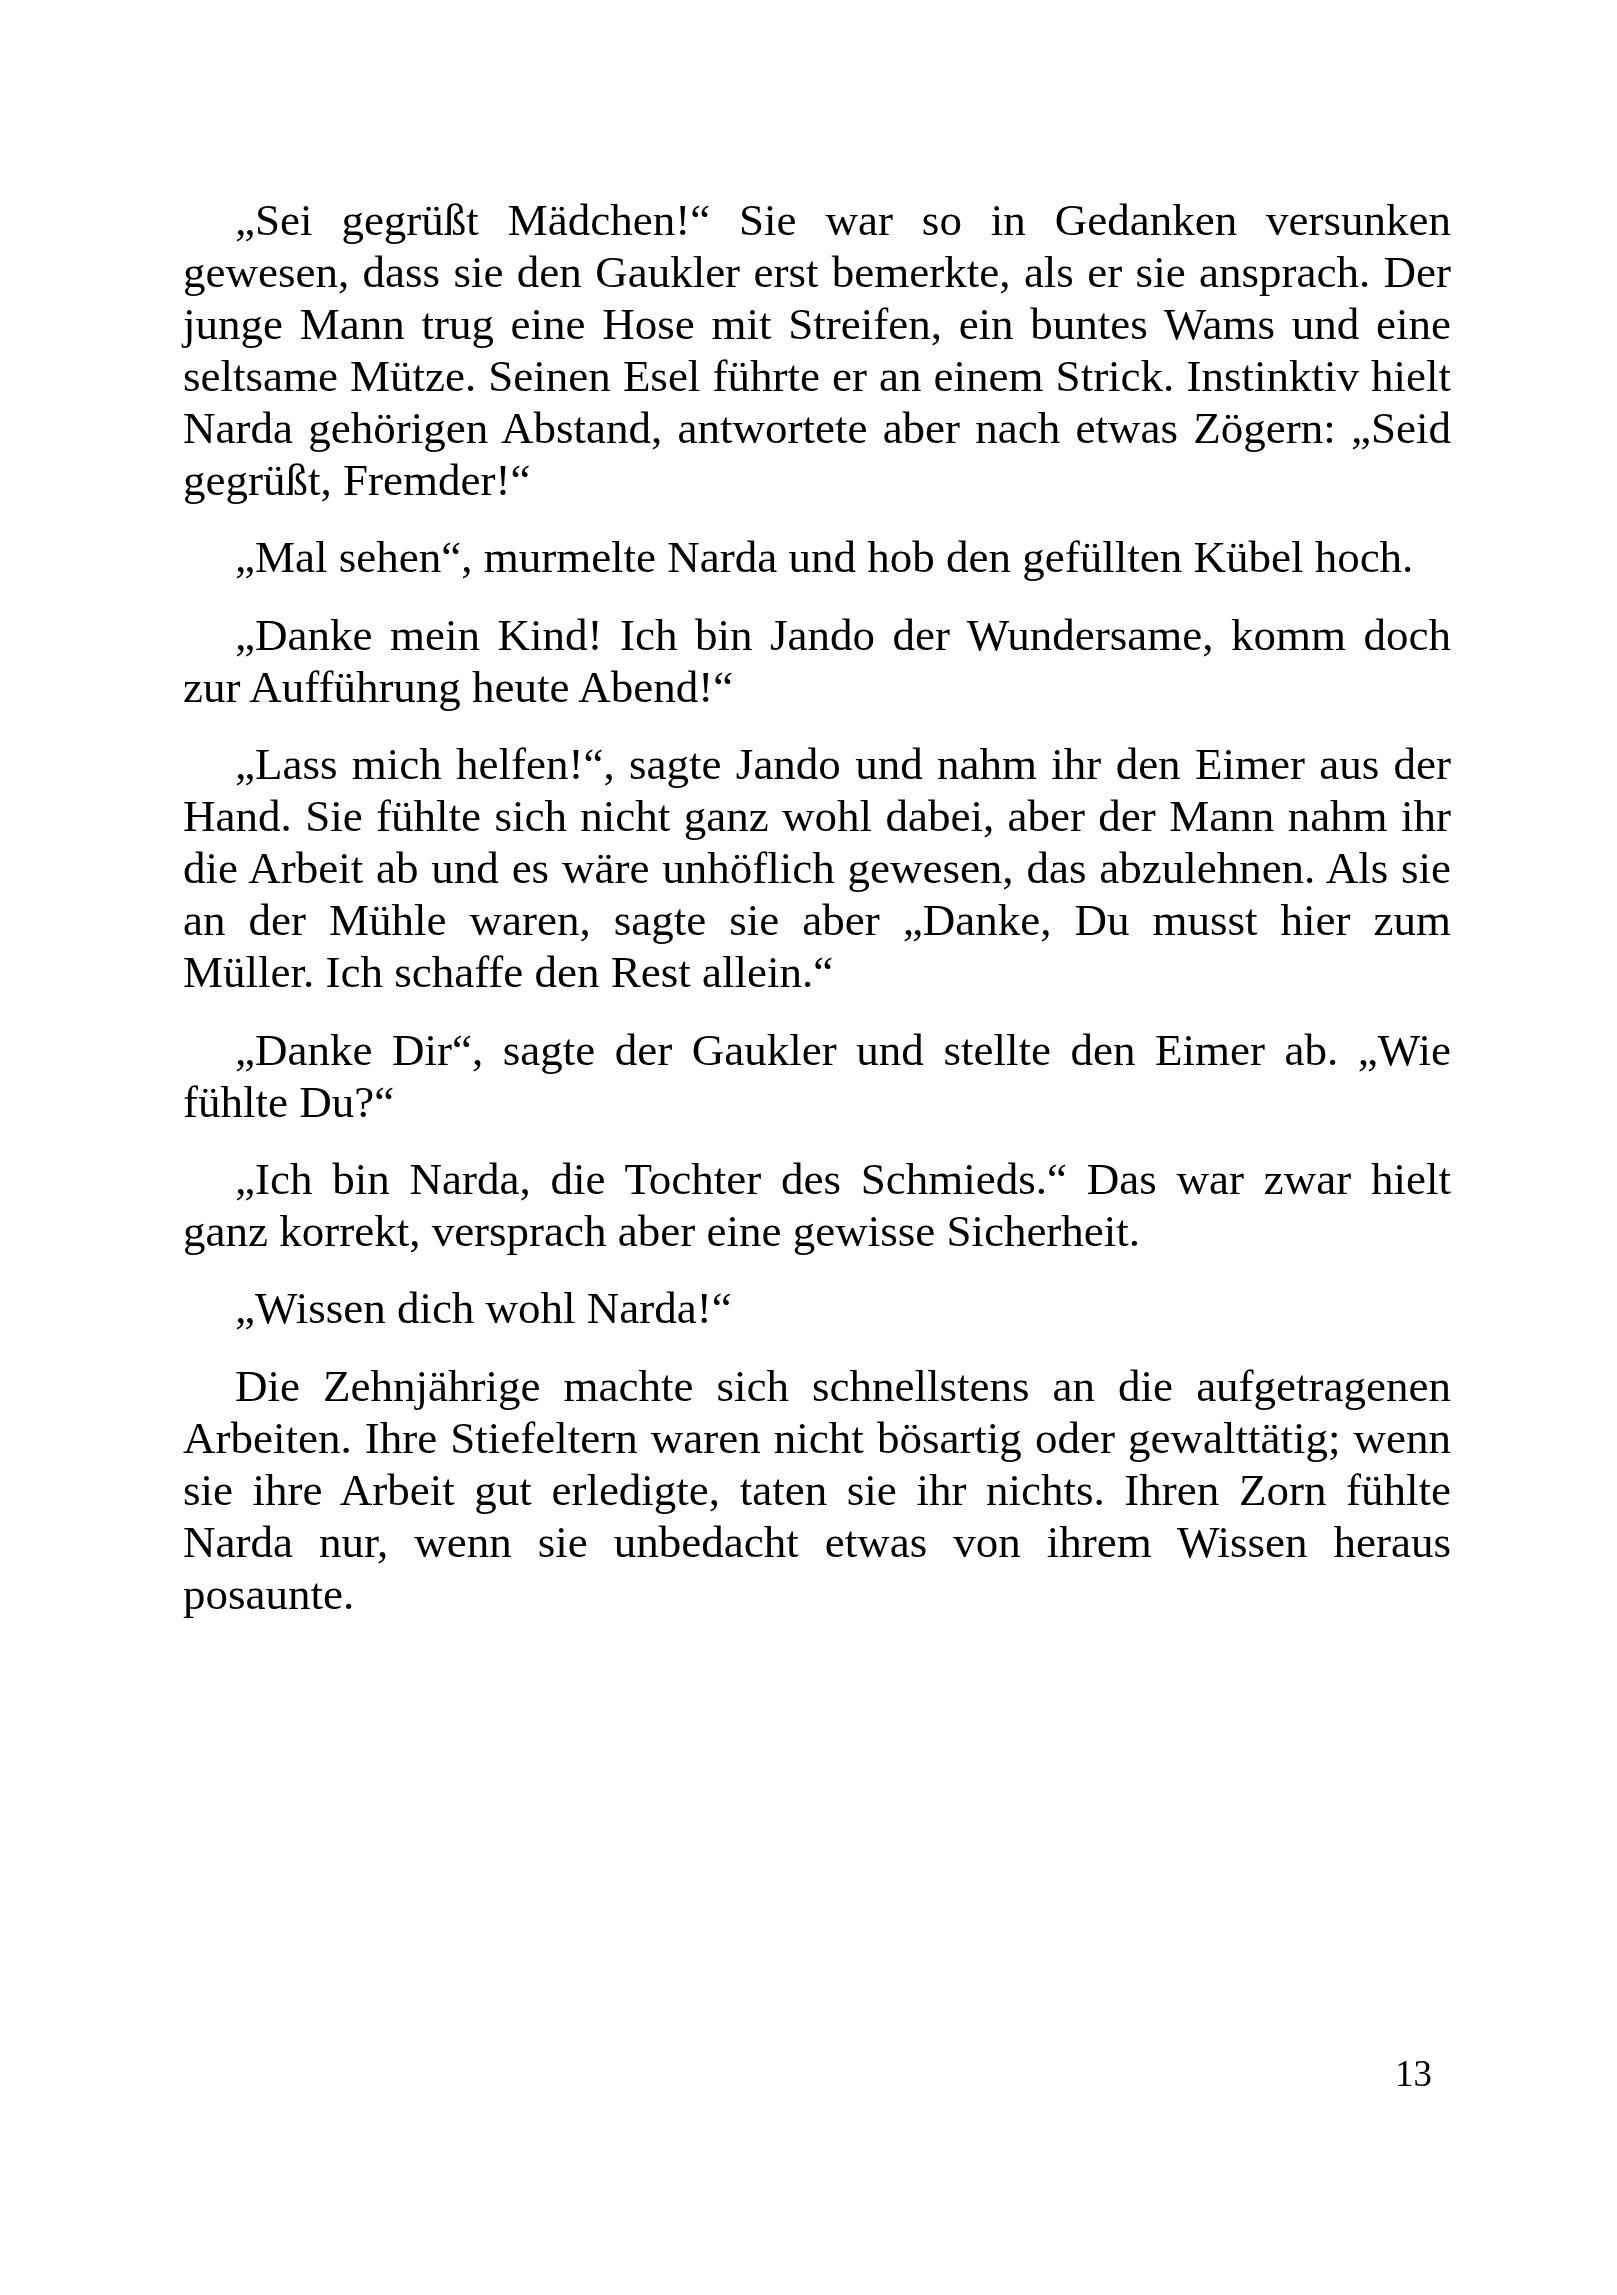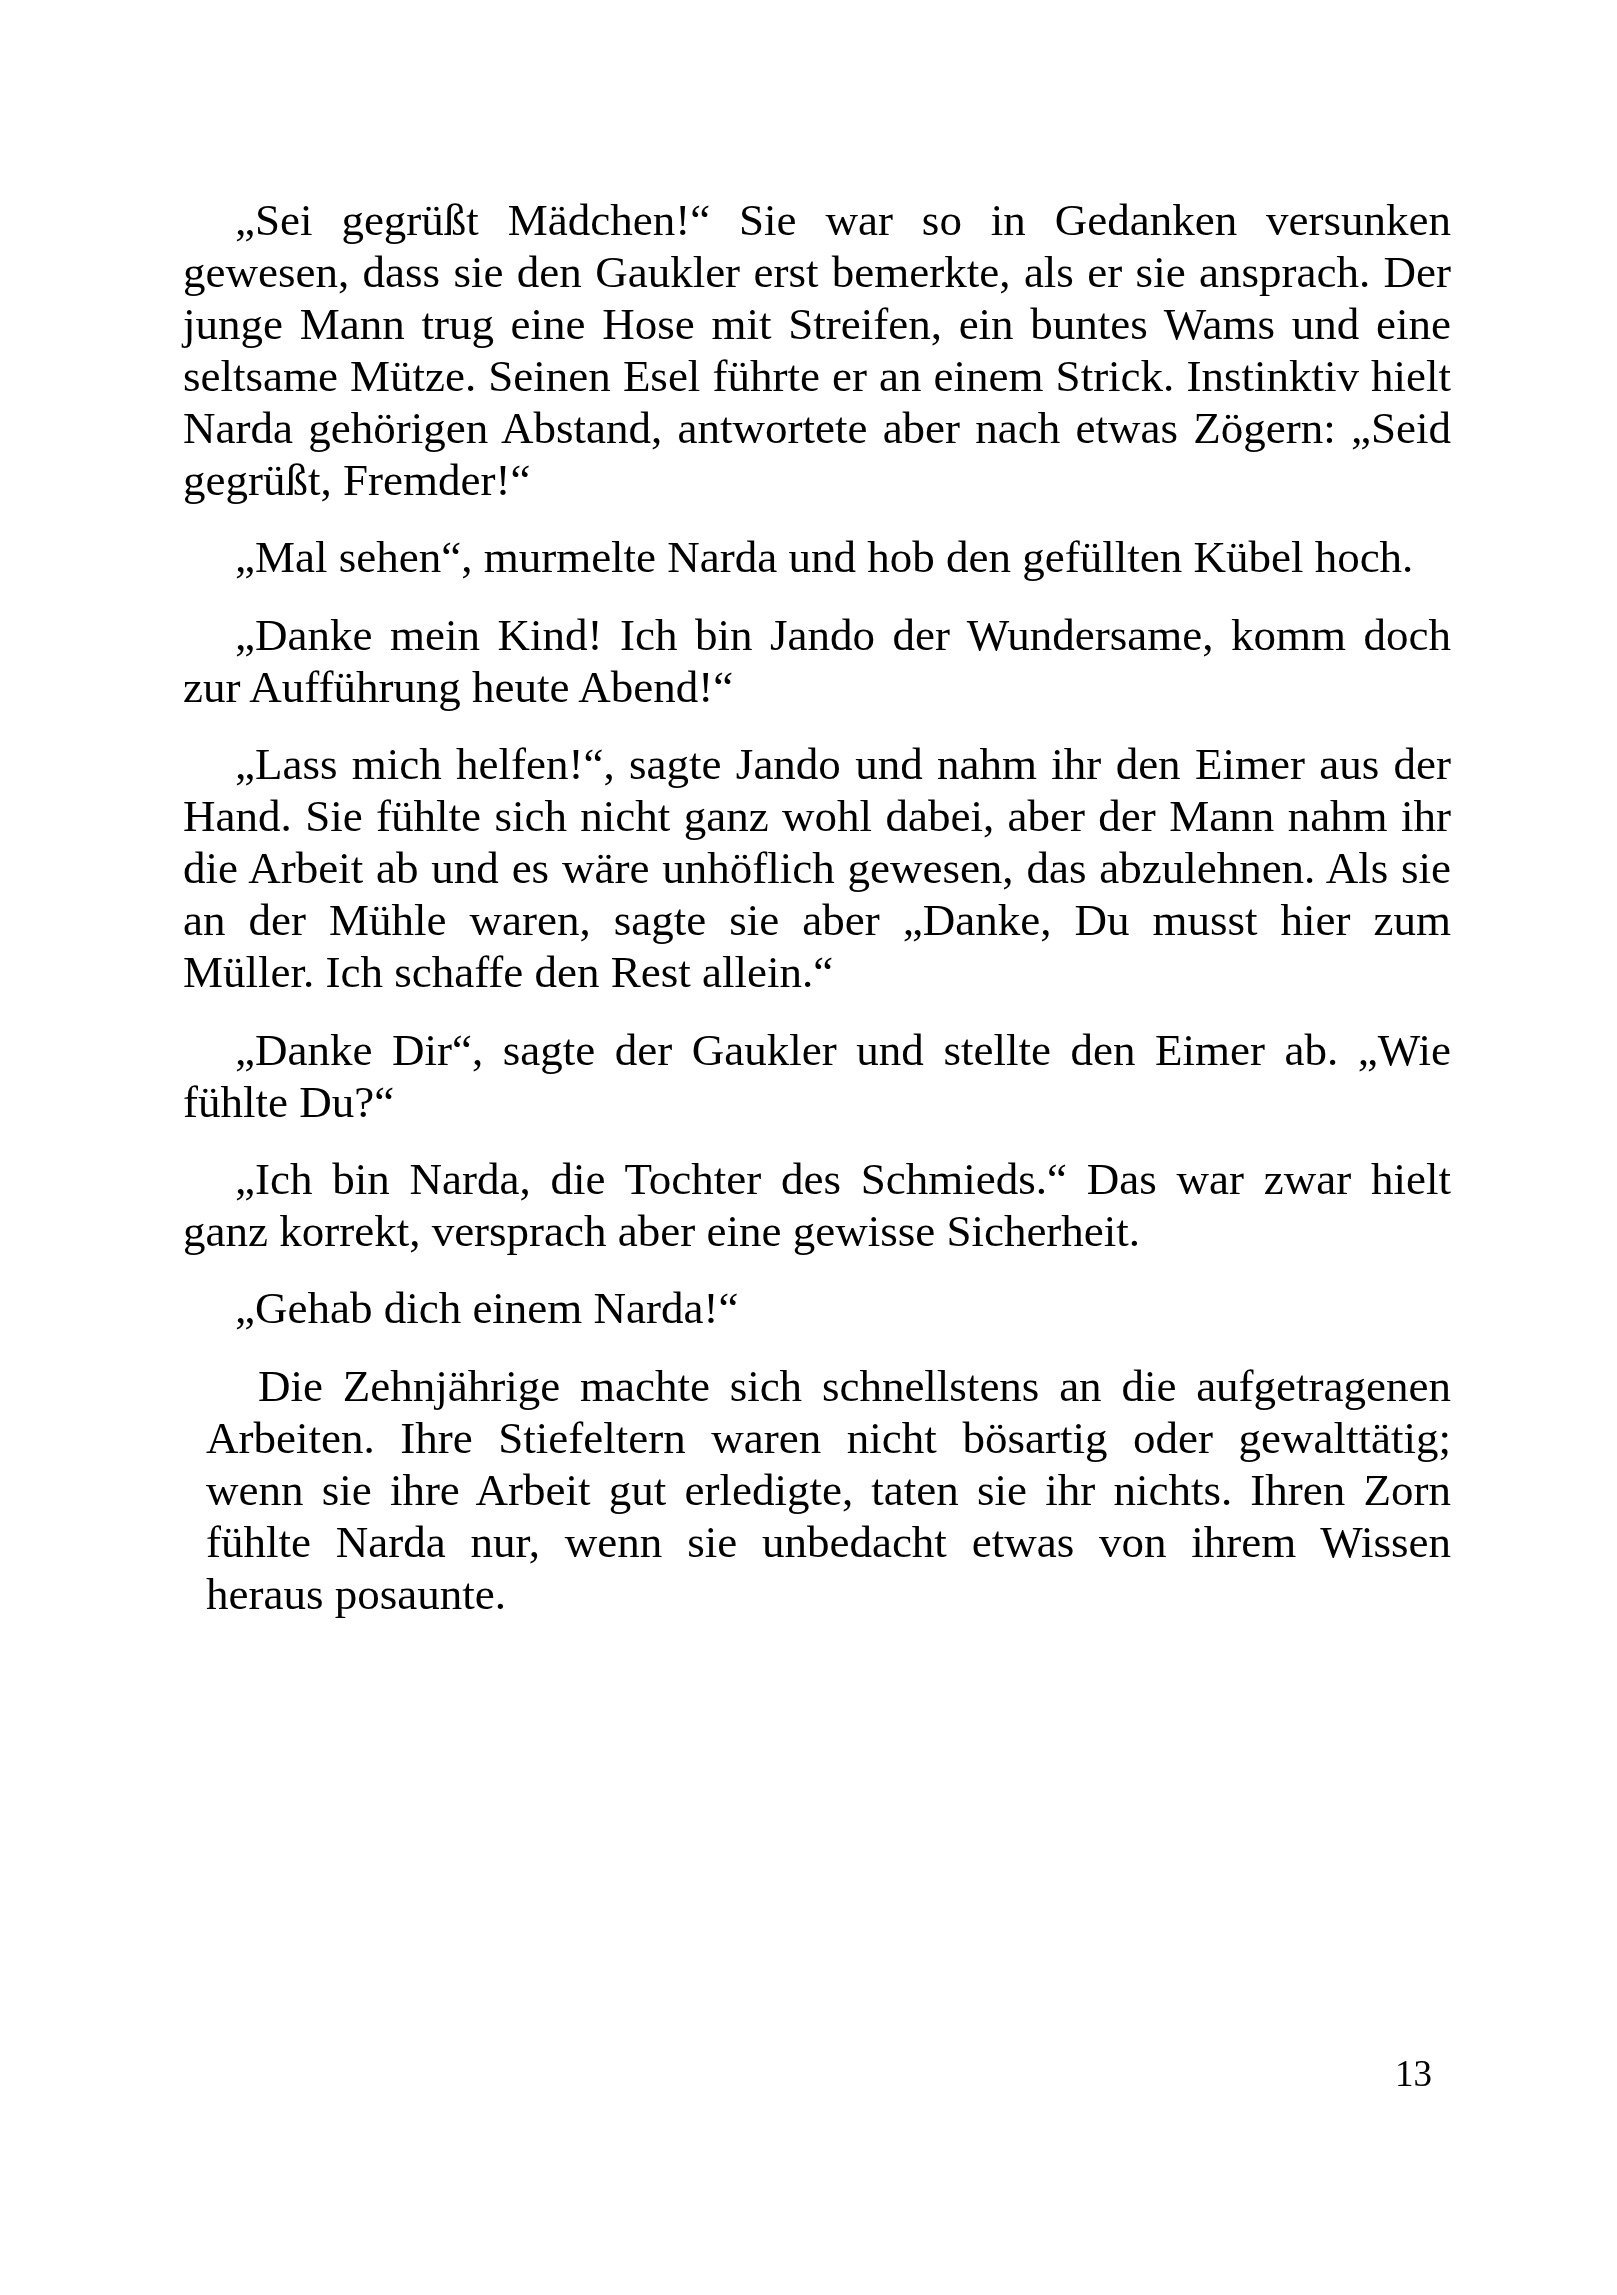--- a/index.html
+++ b/index.html
@@ -26,21 +26,20 @@
     text-align: justify;
     hyphens: auto;
     -webkit-hyphens: auto;
   }
   .text-block p {
     margin: 0 0 25.4px 0;
     text-indent: 52px;
   }
   .text-block p:last-child {
     margin-bottom: 0;
-    margin-left: 23px;
   }
   .page-number {
     position: absolute;
     top: 2048px;
     right: 186px;
     font-size: 37px;
     line-height: 52px;
     text-align: right;
   }
 </style>
@@ -48,18 +47,18 @@
 <body>
 
 <div class="page">
   <div class="text-block">
     <p>„Sei gegrüßt Mädchen!“ Sie war so in Gedanken versunken gewesen, dass sie den Gaukler erst bemerkte, als er sie ansprach. Der junge Mann trug eine Hose mit Streifen, ein buntes Wams und eine seltsame Mütze. Seinen Esel führte er an einem Strick. Instinktiv hielt Narda gehörigen Abstand, antwortete aber nach etwas Zögern: „Seid gegrüßt, Fremder!“</p>
     <p>„Mal sehen“, murmelte Narda und hob den gefüllten Kübel hoch.</p>
     <p>„Danke mein Kind! Ich bin Jando der Wundersame, komm doch zur Aufführung heute Abend!“</p>
     <p>„Lass mich helfen!“, sagte Jando und nahm ihr den Eimer aus der Hand. Sie fühlte sich nicht ganz wohl dabei, aber der Mann nahm ihr die Arbeit ab und es wäre unhöflich gewesen, das abzulehnen. Als sie an der Mühle waren, sagte sie aber „Danke, Du musst hier zum Müller. Ich schaffe den Rest allein.“</p>
     <p>„Danke Dir“, sagte der Gaukler und stellte den Eimer ab. „Wie fühlte Du?“</p>
     <p>„Ich bin Narda, die Tochter des Schmieds.“ Das war zwar hielt ganz korrekt, versprach aber eine gewisse Sicherheit.</p>
-    <p>„Gehab dich einem Narda!“</p>
+    <p>„Wissen dich wohl Narda!“</p>
     <p>Die Zehnjährige machte sich schnellstens an die aufgetragenen Arbeiten. Ihre Stiefeltern waren nicht bösartig oder gewalttätig; wenn sie ihre Arbeit gut erledigte, taten sie ihr nichts. Ihren Zorn fühlte Narda nur, wenn sie unbedacht etwas von ihrem Wissen heraus posaunte.</p>
   </div>
   <div class="page-number">13</div>
 </div>
 
 
 </body></html>

